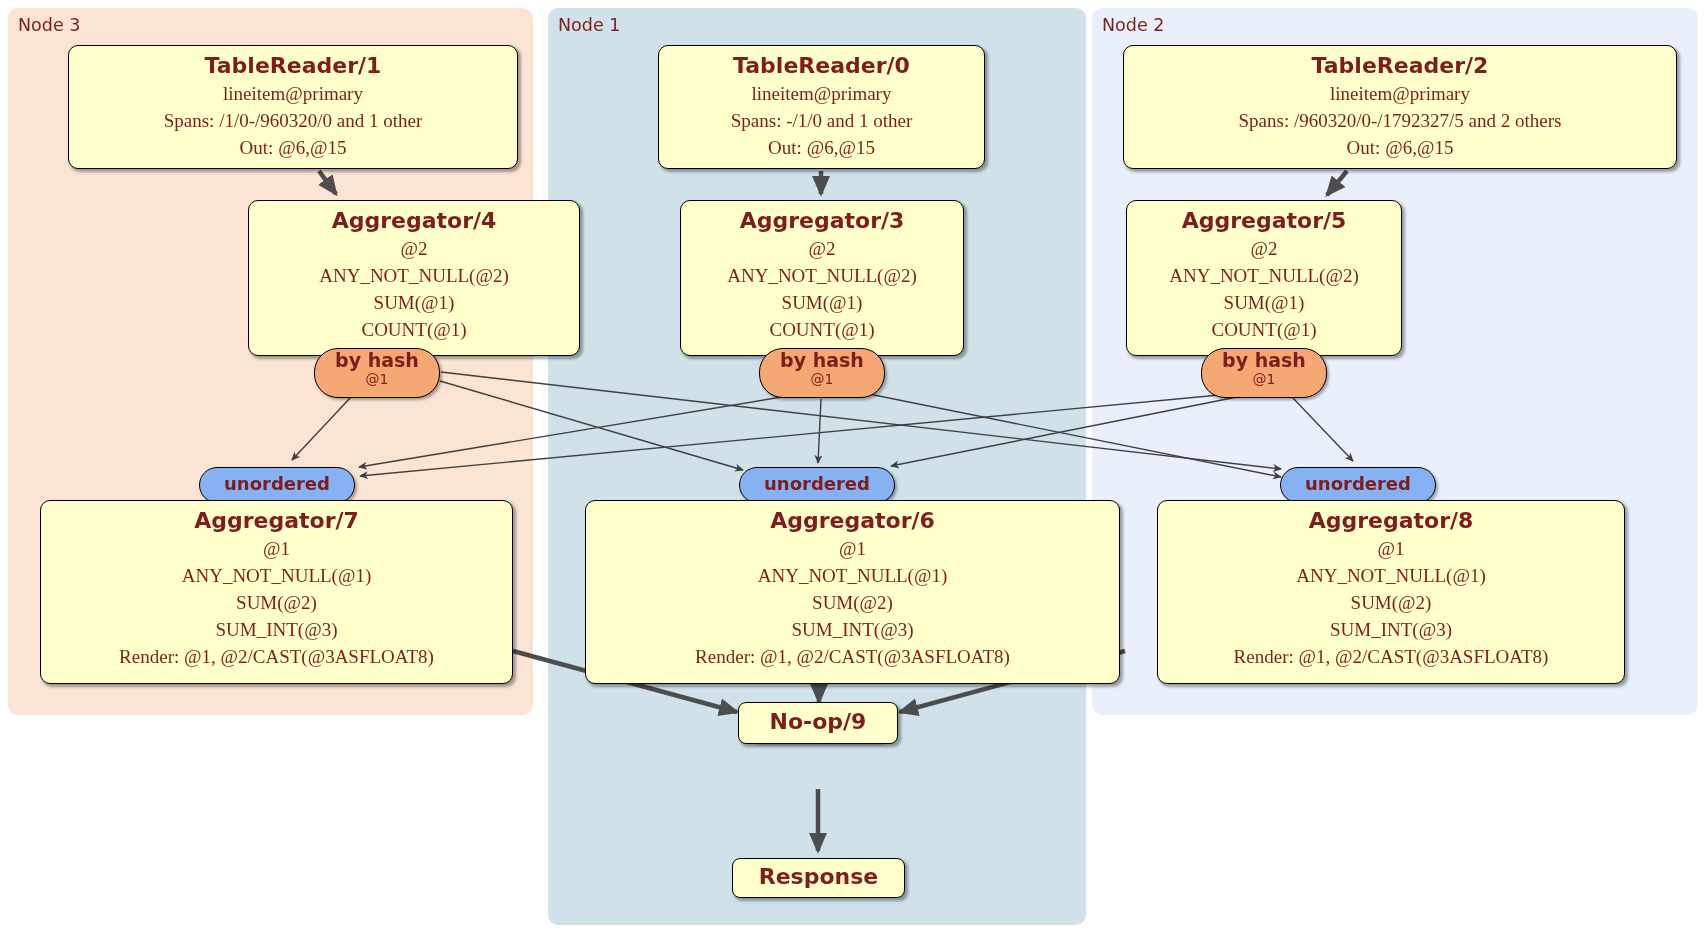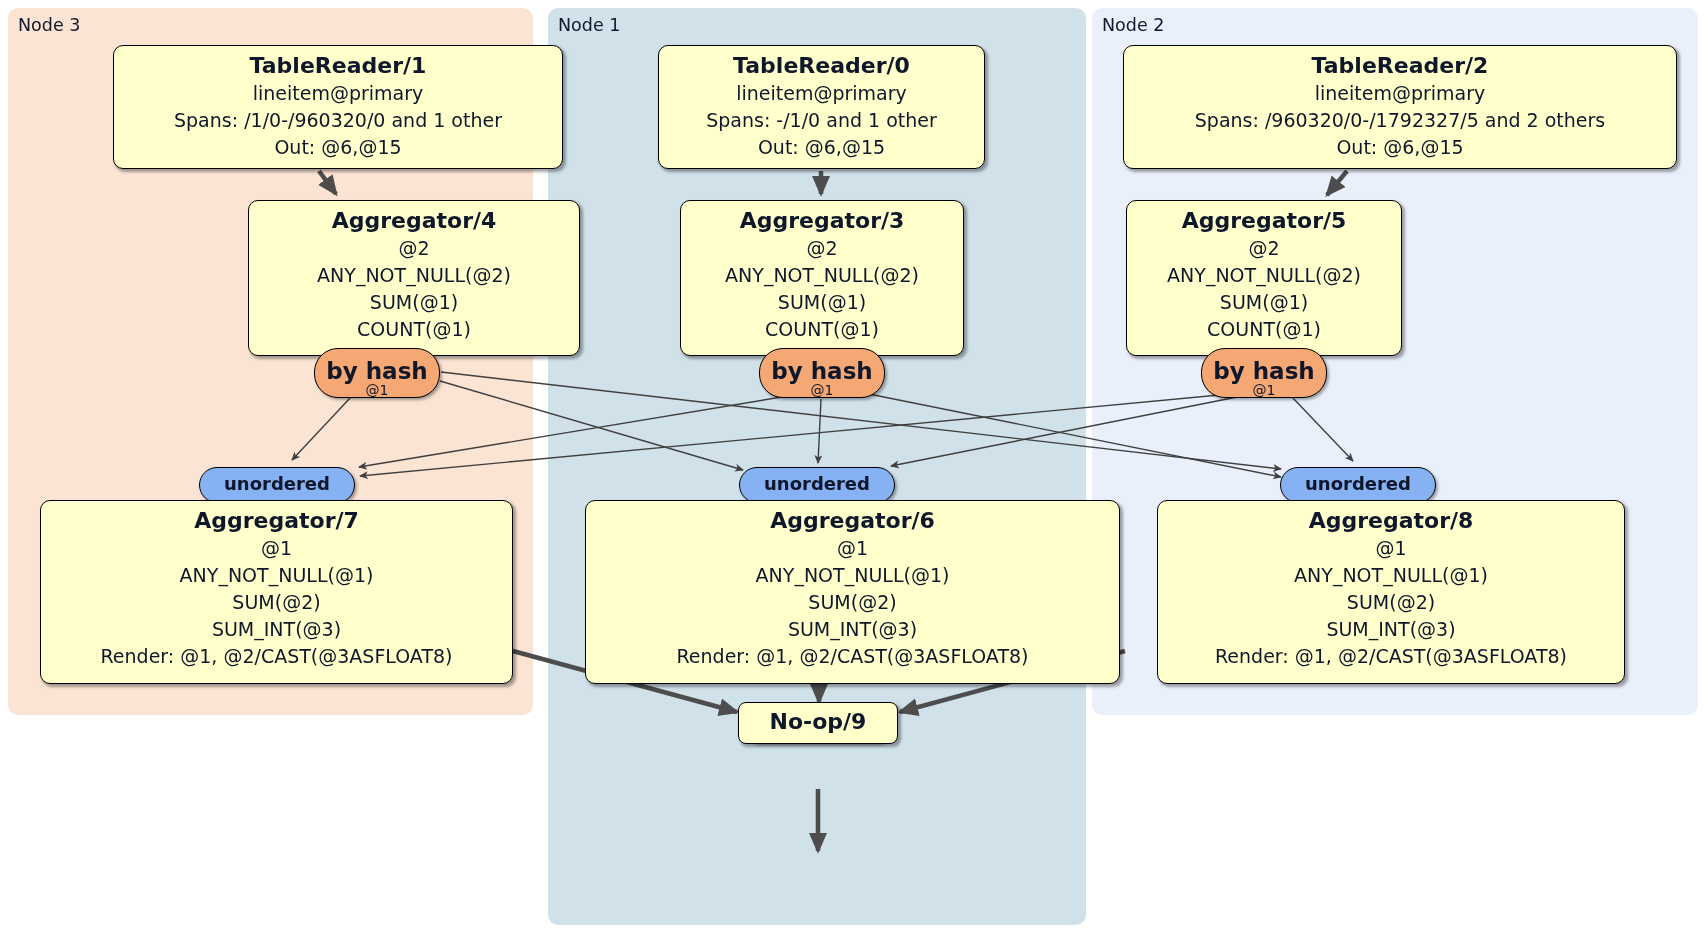--- a/index.html
+++ b/index.html
@@ -1,39 +1,39 @@
 <!DOCTYPE html>
 <html><head>
 <meta charset="utf-8">
 <style>
   html,body{margin:0;padding:0;background:#ffffff;}
   .canvas{
     position:relative;width:1708px;height:940px;overflow:hidden;
-    font-family:"DejaVu Sans","Liberation Sans",sans-serif;color:#0f172a;
+    font-family:"DejaVu Sans","Liberation Sans",sans-serif;color:#7f1d1d;
   }
   .region{position:absolute;border-radius:10px;z-index:0;}
   .region-node3{left:8px;top:8px;width:525px;height:707px;background:#fce4d4;}
   .region-node1{left:548px;top:8px;width:538px;height:917px;background:#d0e1ea;}
   .region-node2{left:1092px;top:8px;width:606px;height:707px;background:#eaf0fb;}
   .region-label{position:absolute;top:6px;left:10px;font-size:17.5px;line-height:22px;}
   .edges{position:absolute;left:0;top:0;z-index:1;}
   .pbox{
     position:absolute;background:#ffffcc;border:1.6px solid #000;border-radius:10px;
     box-shadow:2.5px 2.5px 3px rgba(0,0,0,.35);text-align:center;z-index:2;
     box-sizing:border-box;padding-top:5px;
   }
   .pbox .title{font-weight:bold;font-size:22px;line-height:29px;white-space:nowrap;}
-  .pbox .line{font-size:19px;line-height:27px;white-space:nowrap;}
+  .pbox .line{font-size:19px;line-height:27px;white-space:nowrap;font-family:Liberation Serif, serif;}
   .single .title{line-height:34px;}
   .oval{
     position:absolute;border:1.8px solid #000;text-align:center;z-index:2;
     box-shadow:2px 2px 3px rgba(0,0,0,.35);box-sizing:border-box;
   }
   .byhash{background:#f5a873;border-radius:24px;}
-  .byhash .t1{font-weight:bold;font-size:23px;line-height:21px;margin-top:12px;white-space:nowrap;}
+  .byhash .t1{font-weight:bold;font-size:19px;line-height:21px;margin-top:1px;white-space:nowrap;}
   .byhash .t2{font-size:14px;line-height:17px;white-space:nowrap;}
   .unordered{background:#86b1f3;border-radius:18px;font-weight:bold;font-size:18px;line-height:32px;white-space:nowrap;}
 </style>
 </head>
 <body>
 
 <div class="canvas">
 
   <div class="region region-node3">
     <div class="region-label">Node 3</div>
@@ -71,21 +71,21 @@
       <line x1="319" y1="171" x2="336" y2="194" marker-end="url(#thick-arrow)"></line>
       <line x1="821" y1="171" x2="821" y2="194" marker-end="url(#thick-arrow)"></line>
       <line x1="1347" y1="171" x2="1327" y2="195" marker-end="url(#thick-arrow)"></line>
       <line x1="513" y1="651" x2="737" y2="712" marker-end="url(#thick-arrow)"></line>
       <line x1="819" y1="684" x2="819" y2="702" marker-end="url(#thick-arrow)"></line>
       <line x1="1125" y1="651" x2="900" y2="712" marker-end="url(#thick-arrow)"></line>
       <line x1="818" y1="789" x2="818" y2="851" marker-end="url(#thick-arrow)"></line>
     </g>
   </svg>
 
-  <div class="pbox" style="left:68px;top:45px;width:450px;height:124px;margin-left:45px;">
+  <div class="pbox" style="left:68px;top:45px;width:450px;height:124px;">
     <div class="title">TableReader/1</div>
     <div class="line">lineitem@primary</div>
     <div class="line">Spans: /1/0-/960320/0 and 1 other</div>
     <div class="line">Out: @6,@15</div>
   </div>
   <div class="pbox" style="left:658px;top:45px;width:327px;height:124px;">
     <div class="title">TableReader/0</div>
     <div class="line">lineitem@primary</div>
     <div class="line">Spans: -/1/0 and 1 other</div>
     <div class="line">Out: @6,@15</div>
@@ -166,14 +166,17 @@
     <div class="line">SUM_INT(@3)</div>
     <div class="line">Render: @1, @2/CAST(@3ASFLOAT8)</div>
   </div>
 
   <div class="oval unordered" style="left:742px;top:707px;width:153px;height:36px;">
     <span>unordered</span>
   </div>
   <div class="pbox single" style="left:738px;top:702px;width:160px;height:42px;border-radius:8px;padding-top:2px;">
     <div class="title">No-op/9</div>
   </div>
+  <div class="pbox single" style="left:732px;top:858px;width:173px;height:40px;border-radius:8px;padding-top:1px;">
+    <div class="title">Response</div>
+  </div>
 
 </div>
 
 </body></html>

